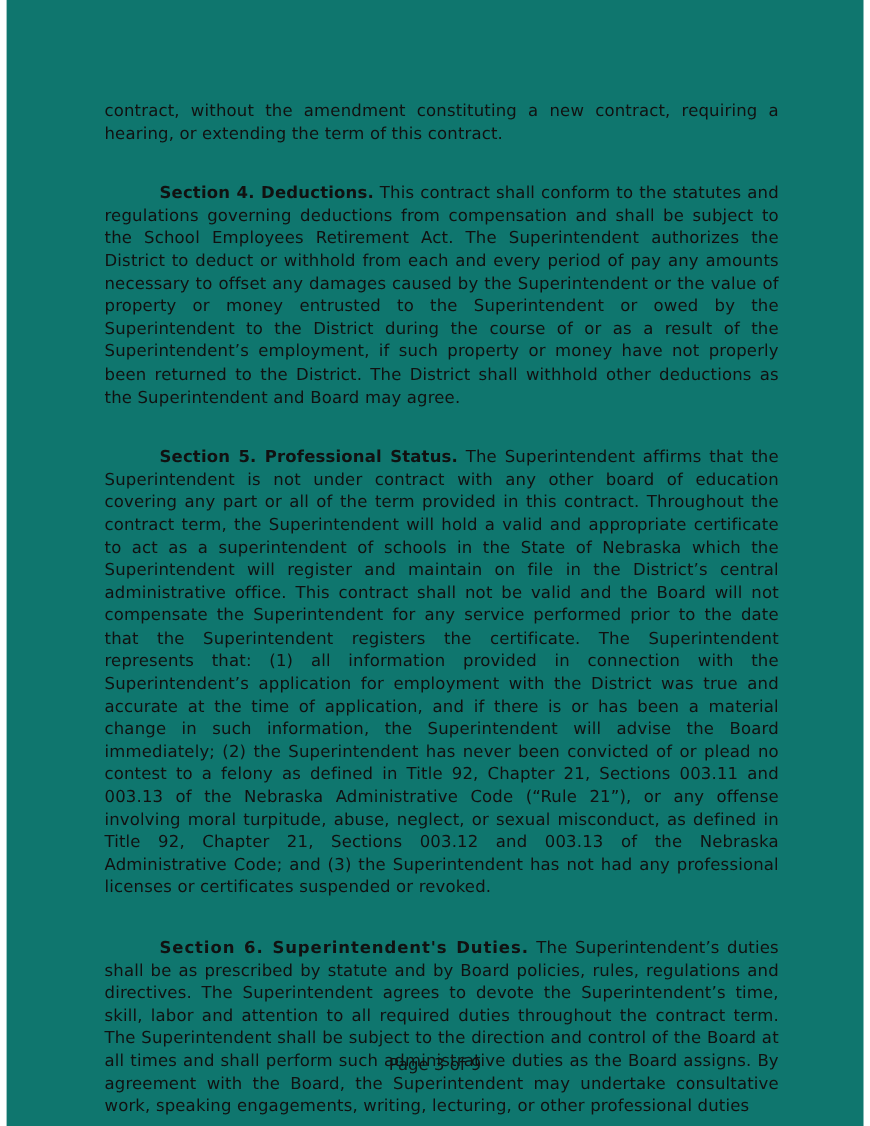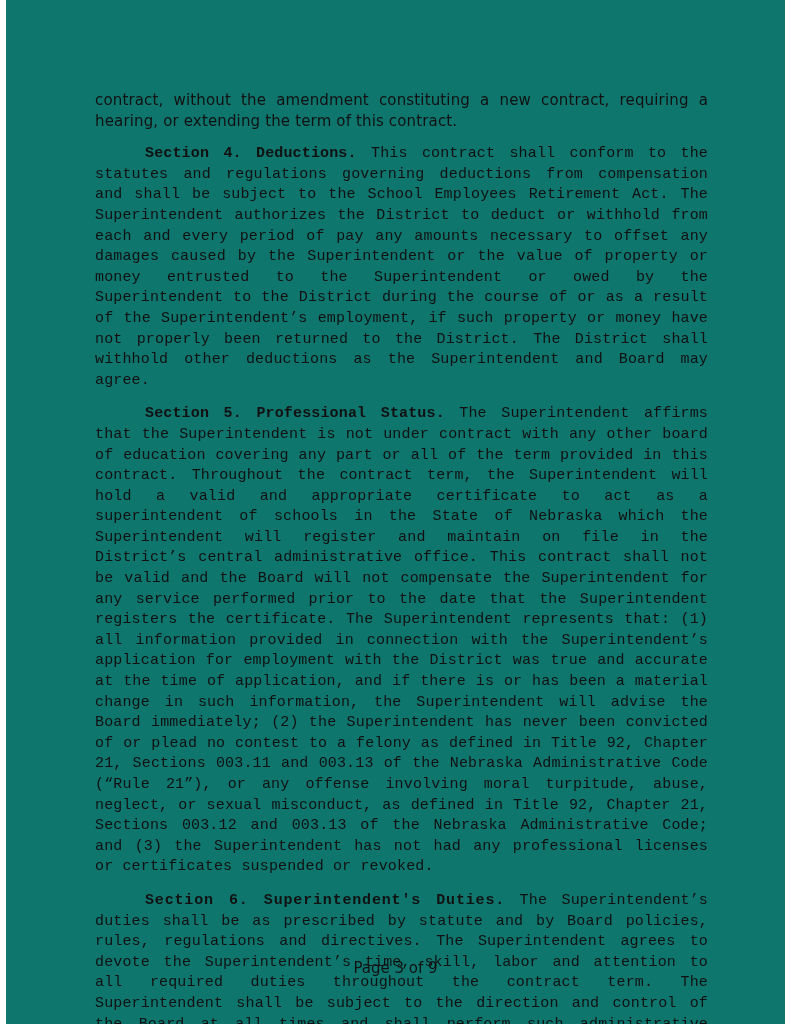--- a/index.html
+++ b/index.html
@@ -36,22 +36,21 @@
     line-height: 20.6px;
     text-align: justify;
     text-justify: inter-word;
     color: #111111;
     letter-spacing: 0.01em;
     -webkit-hyphens: none;
     hyphens: none;
   }
 
   .para + .para {
-    margin-top: 13px;
-    font-family: Liberation Mono, monospace;
+    margin-top: 34px;
   }
 
   .para.indented {
     text-indent: 50px;
   }
 
   .heading-run-in {
     font-weight: bold;
   }
 

